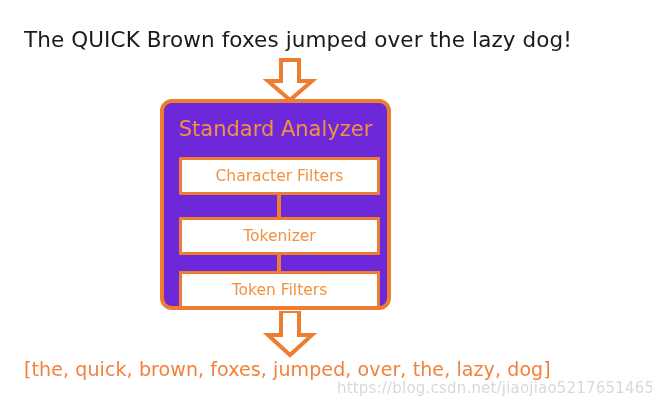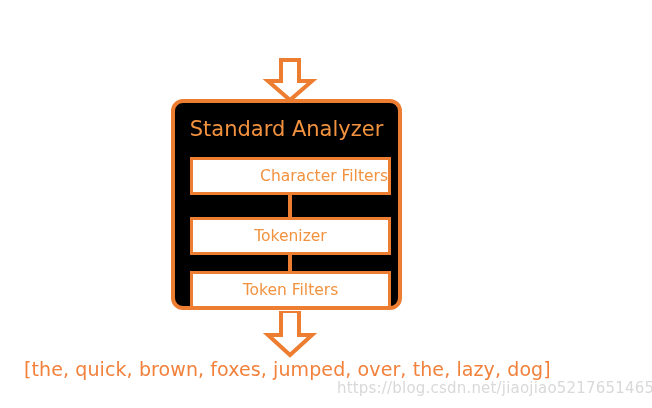--- a/index.html
+++ b/index.html
@@ -38,28 +38,28 @@
     width: 58px;
     height: 46px;
   }
   .arrow svg { display: block; width: 100%; height: 100%; }
   #arrow-top    { left: 261px; top: 57px; }
   #arrow-bottom { left: 261px; top: 311px; height: 47px; }
 
   
   .analyzer-box {
     position: absolute;
-    left: 171px;
+    left: 160px;
     top: 99px;
     width: 231px;
     height: 211px;
     box-sizing: border-box;
     border: 4px solid #ED7D31;
     border-radius: 12px;
-    background: #000000;
+    background: #6d28d9;
   }
   .analyzer-title {
     position: absolute;
     left: 0;
     right: 0;
     top: 13px;
     text-align: center;
     font-size: 21px;
     line-height: 26px;
     color: #F2923F;
@@ -78,21 +78,21 @@
     display: flex;
     align-items: center;
     justify-content: center;
   }
   .stage-box-label {
     font-size: 15.5px;
     line-height: 18px;
     color: #F2923F;
     white-space: nowrap;
   }
-  #stage-box-0 { top: 54px; justify-content: flex-end; }
+  #stage-box-0 { top: 54px; }
   #stage-box-1 { top: 114px; }
   #stage-box-2 { top: 168px; text-align: right; }
 
   
   .connector {
     position: absolute;
     left: 113px;
     width: 4px;
     background: #ED7D31;
   }
@@ -121,20 +121,21 @@
     color: #d9d9d9;
     white-space: nowrap;
     letter-spacing: 0.2px;
   }
 </style>
 </head>
 <body>
 
 <div id="stage">
 
+  <div class="input-sentence">The QUICK Brown foxes jumped over the lazy dog!</div>
 
   <div class="arrow" id="arrow-top">
     <svg viewBox="0 0 58 46" xmlns="http://www.w3.org/2000/svg">
       <path d="M 20 3 L 38 3 L 38 24 L 51 24 L 29 43 L 7 24 L 20 24 Z" fill="none" stroke="#ED7D31" stroke-width="4" stroke-linejoin="miter" stroke-linecap="butt"></path>
     </svg>
   </div>
 
   <div class="analyzer-box">
 
     <div class="analyzer-title">Standard Analyzer</div>

